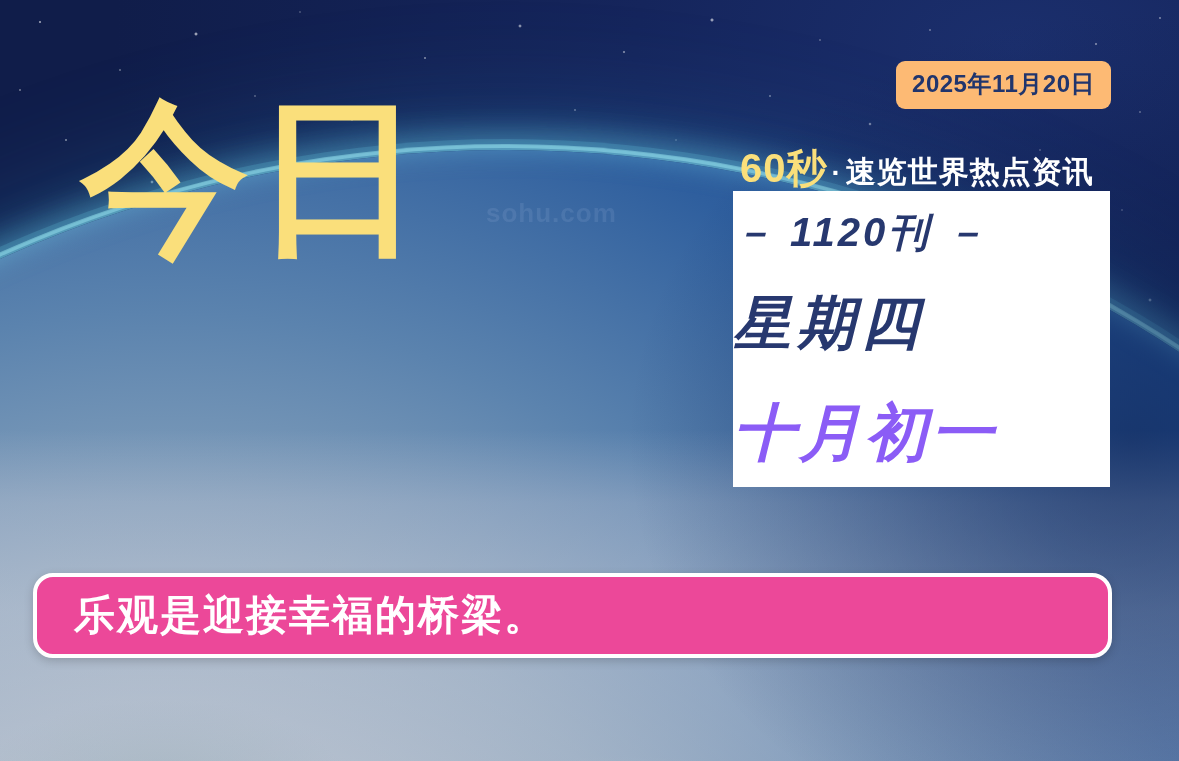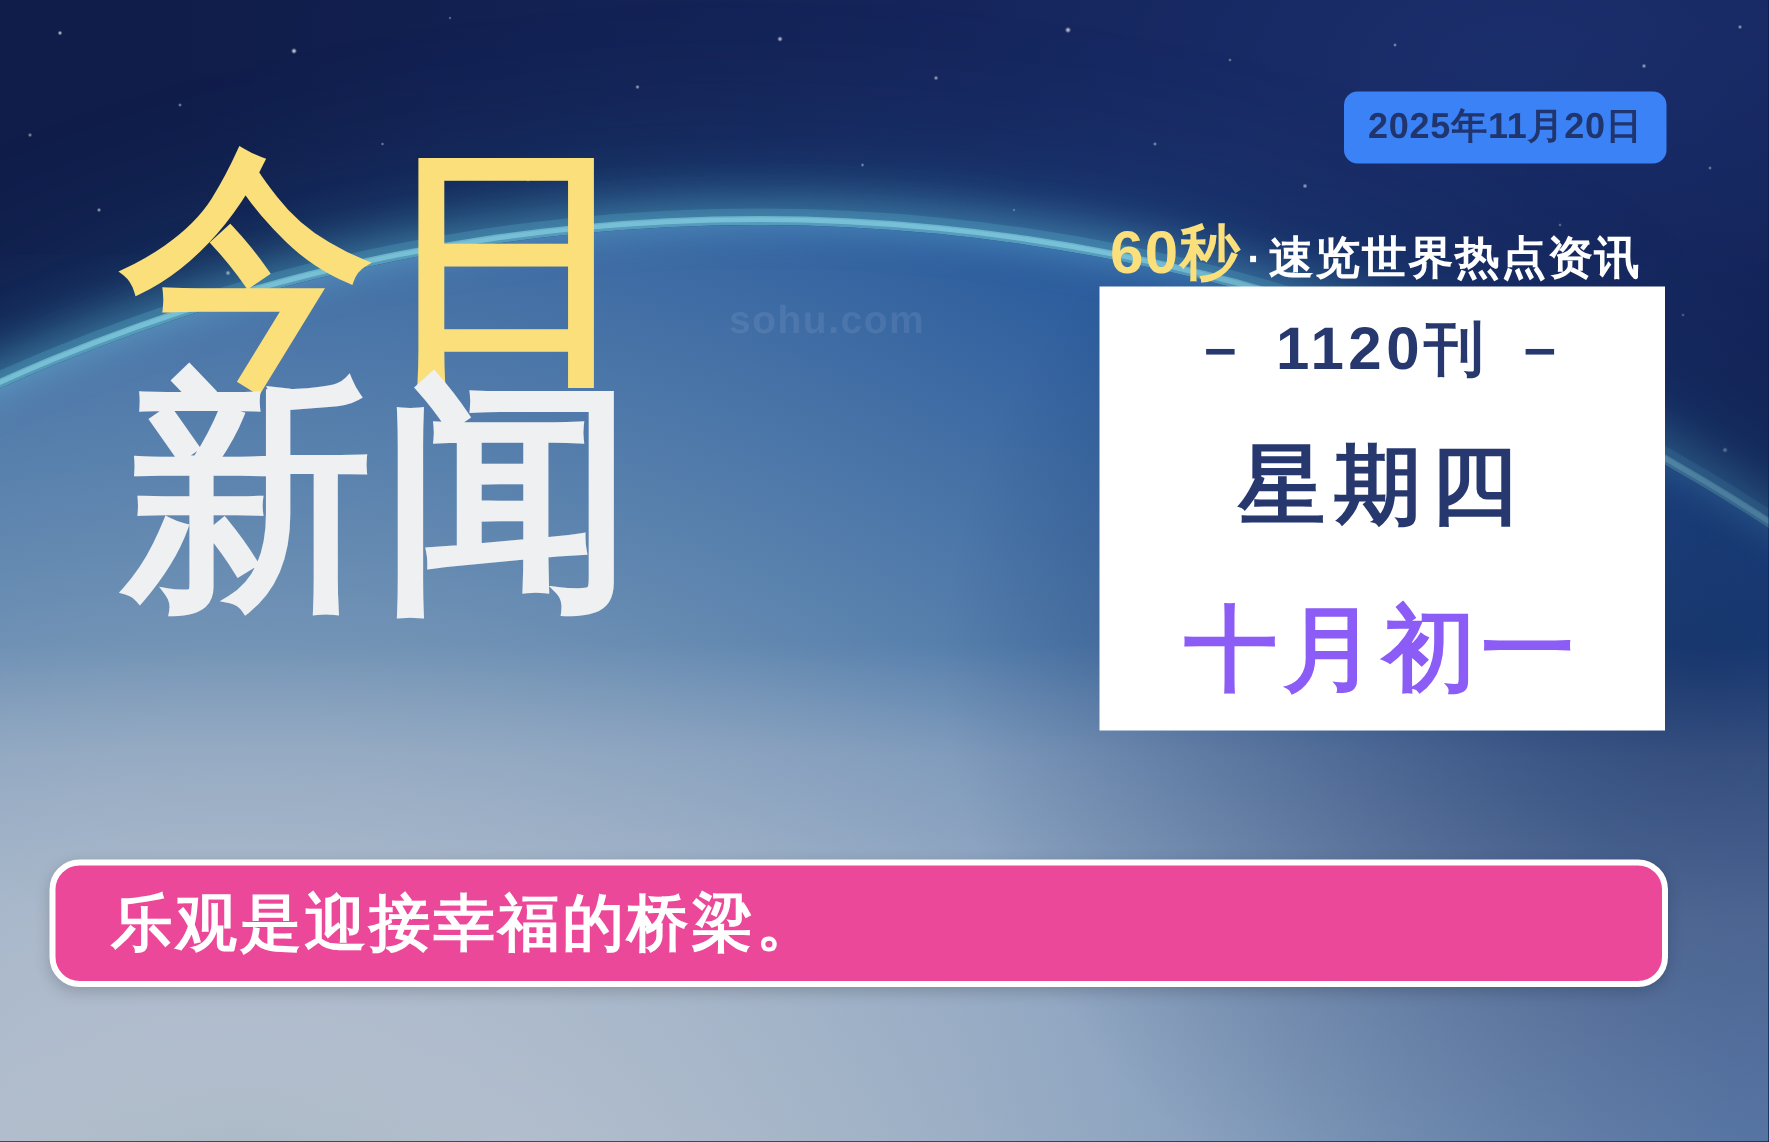--- a/index.html
+++ b/index.html
@@ -139,21 +139,21 @@
     letter-spacing:6px;
     margin:0;
     white-space:nowrap;
   }
   .title-1{color:#fadf7b;}
   .title-2{color:#eef0f2;margin-top:-14px;}
 
   
   .date-badge{
     position:absolute;right:68px;top:61px;
-    background:#3b82f6;
+    background:#fdba74;
     color:#20356d;
     font-weight:700;
     font-size:24px;
     padding:7px 16px 9px;
     border-radius:9px;
     white-space:nowrap;
     letter-spacing:.5px;
   }
 
   
@@ -166,23 +166,24 @@
   .slogan .sec{color:#fadf7b;font-size:40px;}
   .slogan .dot{color:#ffffff;font-size:28px;padding:0 4px;}
   .slogan .txt{color:#ffffff;font-size:30px;}
 
   
   .info-card{
     position:absolute;left:733px;top:191px;
     width:377px;height:296px;
     background:#ffffff;
     display:flex;flex-direction:column;
-    align-items:center;justify-content:flex-start;
+    justify-content:flex-start;
     box-sizing:border-box;
     padding-top:14px;
+    font-style:italic;
   }
   .issue{
     color:#27386f;
     font-weight:700;
     font-size:40px;
     letter-spacing:3px;
     white-space:nowrap;
   }
   .weekday{
     color:#27386f;
@@ -230,21 +231,20 @@
   <div class="stars"></div>
   <div class="earth"></div>
   <div class="limb"></div>
   <div class="haze"></div>
   <div class="vignette"></div>
 
   <div class="watermark">sohu.com</div>
 
   <div class="title-block">
     <div class="title-line title-1">今日</div>
-    <div class="title-line title-2">新闻</div>
   </div>
 
   <div class="date-badge">2025年11月20日</div>
 
   <div class="slogan">
     <span class="sec">60秒</span><span class="dot">·</span><span class="txt">速览世界热点资讯</span>
   </div>
 
   <div class="info-card">
     <div class="issue">－ 1120刊 －</div>

